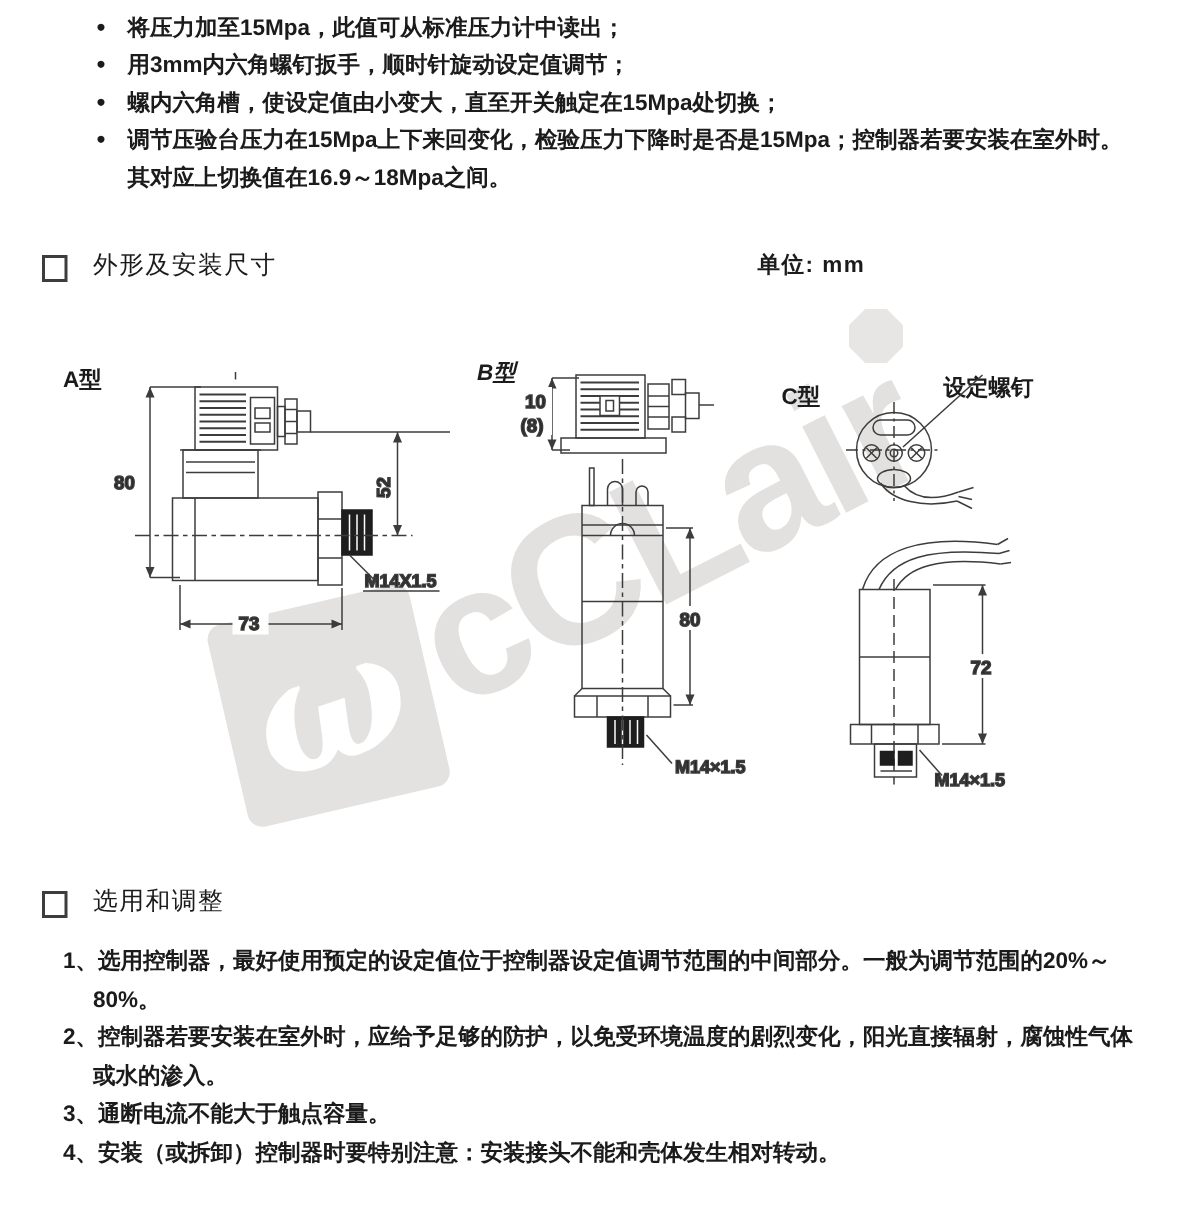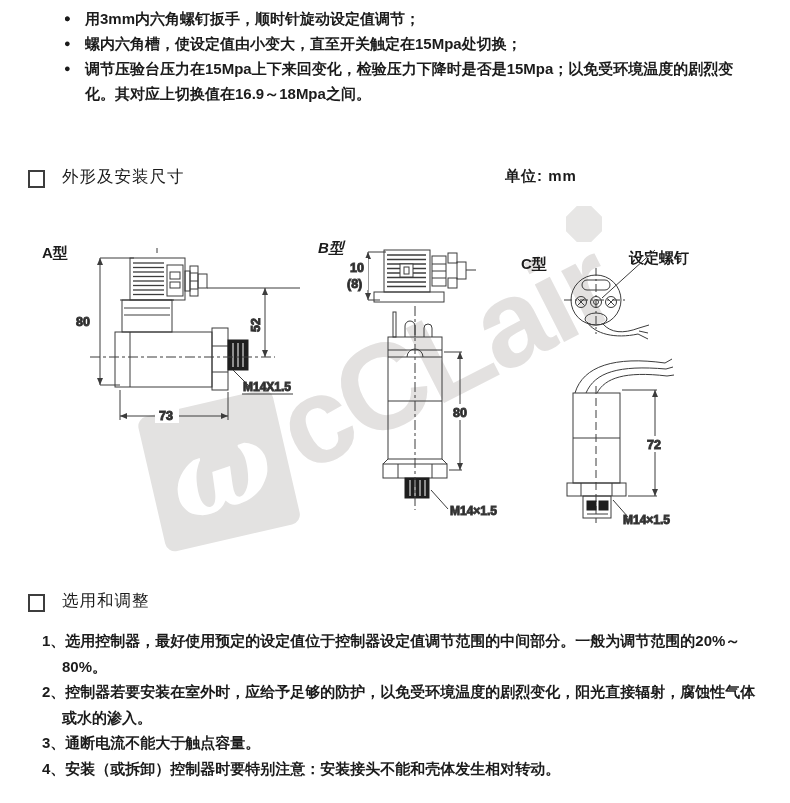--- a/index.html
+++ b/index.html
@@ -79,32 +79,33 @@
       </div>
     <div class="wm-text">cCLair</div>
   </div>
   <div class="wm-dot"></div>
 
   <div class="content">
 
     <div class="intro">
       <div class="b-item">
         <span class="dot">●</span>
+        <span>将压力加至15Mpa，此值可从标准压力计中读出；</span>
       </div>
       <div class="b-item">
         <span class="dot">●</span>
         <span>用3mm内六角螺钉扳手，顺时针旋动设定值调节；</span>
       </div>
       <div class="b-item">
         <span class="dot">●</span>
         <span>螺内六角槽，使设定值由小变大，直至开关触定在15Mpa处切换；</span>
       </div>
       <div class="b-item">
         <span class="dot">●</span>
-        <span>调节压验台压力在15Mpa上下来回变化，检验压力下降时是否是15Mpa；以免受环境温度的剧烈变化。其对应上切换值在16.9～18Mpa之间。</span>
+        <span>调节压验台压力在15Mpa上下来回变化，检验压力下降时是否是15Mpa；控制器若要安装在室外时。其对应上切换值在16.9～18Mpa之间。</span>
       </div>
     </div>
 
     <div class="sec-box" style="left:28px;top:170px;"></div>
     <div class="sec-title" style="left:62px;top:166px;">外形及安装尺寸</div>
     <div class="unit">单位: mm</div>
 
     <div class="dlabel" style="left:42px;top:244px;">A型</div>
     <div class="dlabel" style="left:318px;top:239px;font-style:italic;">B型</div>
     <div class="dlabel" style="left:521px;top:255px;">C型</div>

